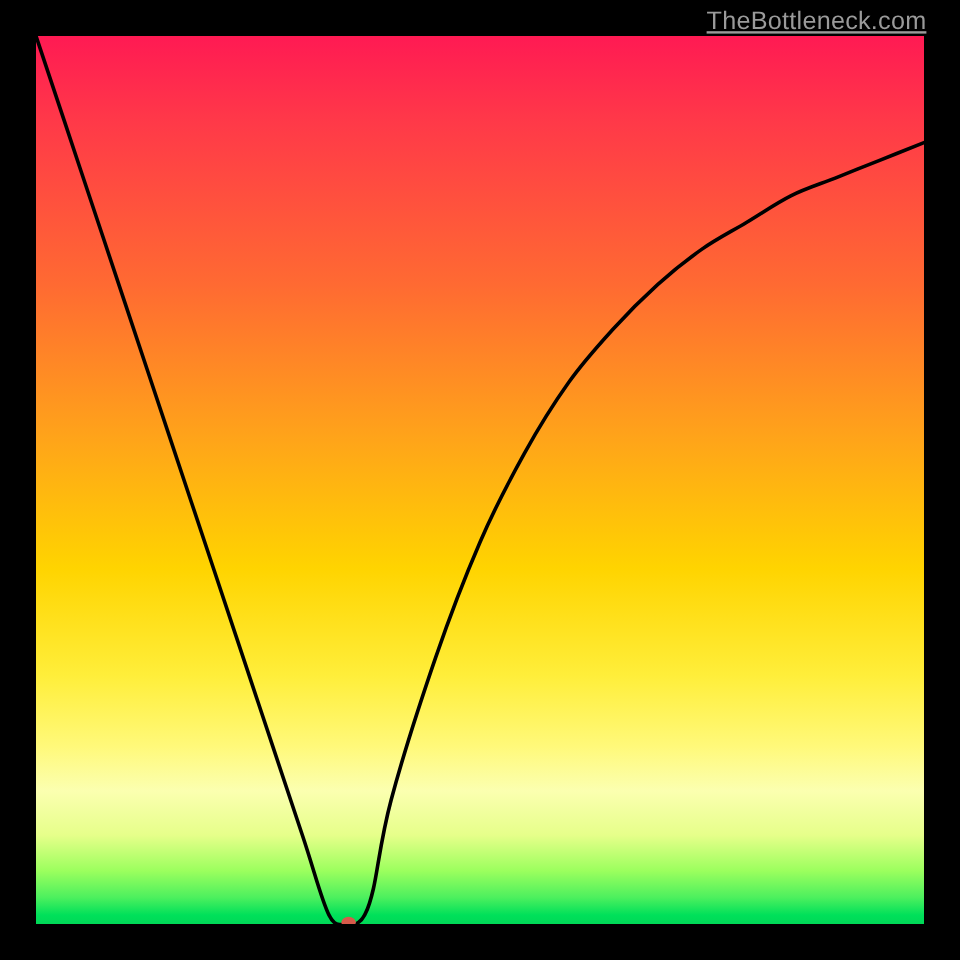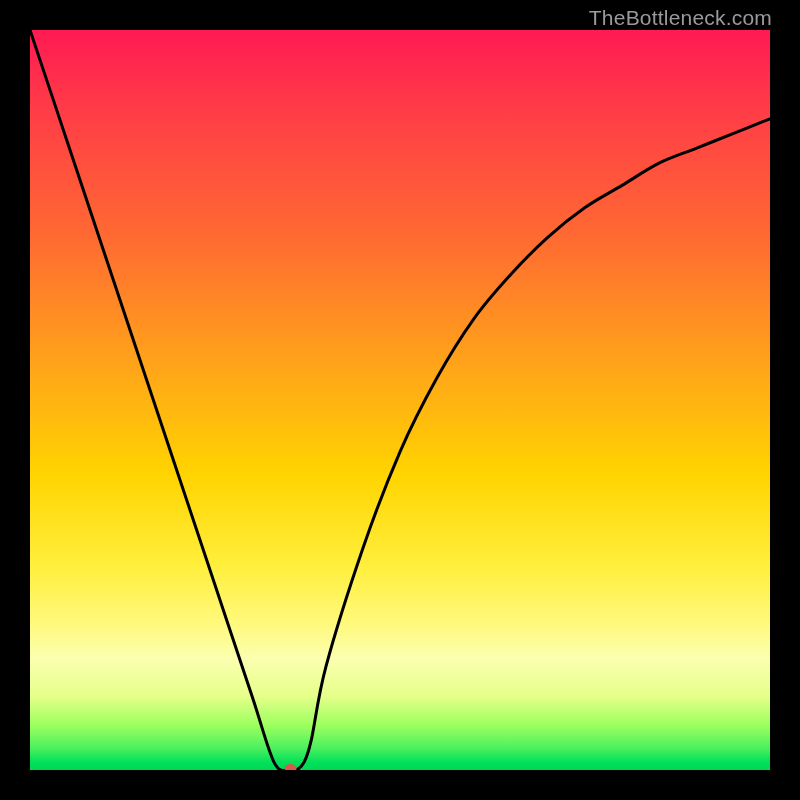--- a/index.html
+++ b/index.html
@@ -49,20 +49,21 @@
     width: 740px;
     height: 740px;
   }
   .watermark {
     position: absolute;
     top: 6px;
     right: 28px;
     color: #9a9a9a;
     font-size: 21px;
     letter-spacing: 0.2px;
+    text-decoration: underline;
   }
 </style>
 </head>
 <body>
 
 <div class="frame">
   <div class="watermark">TheBottleneck.com</div>
 
   <div class="plot-area">
     <svg class="curve-svg" viewBox="0 0 740 740" preserveAspectRatio="none">

